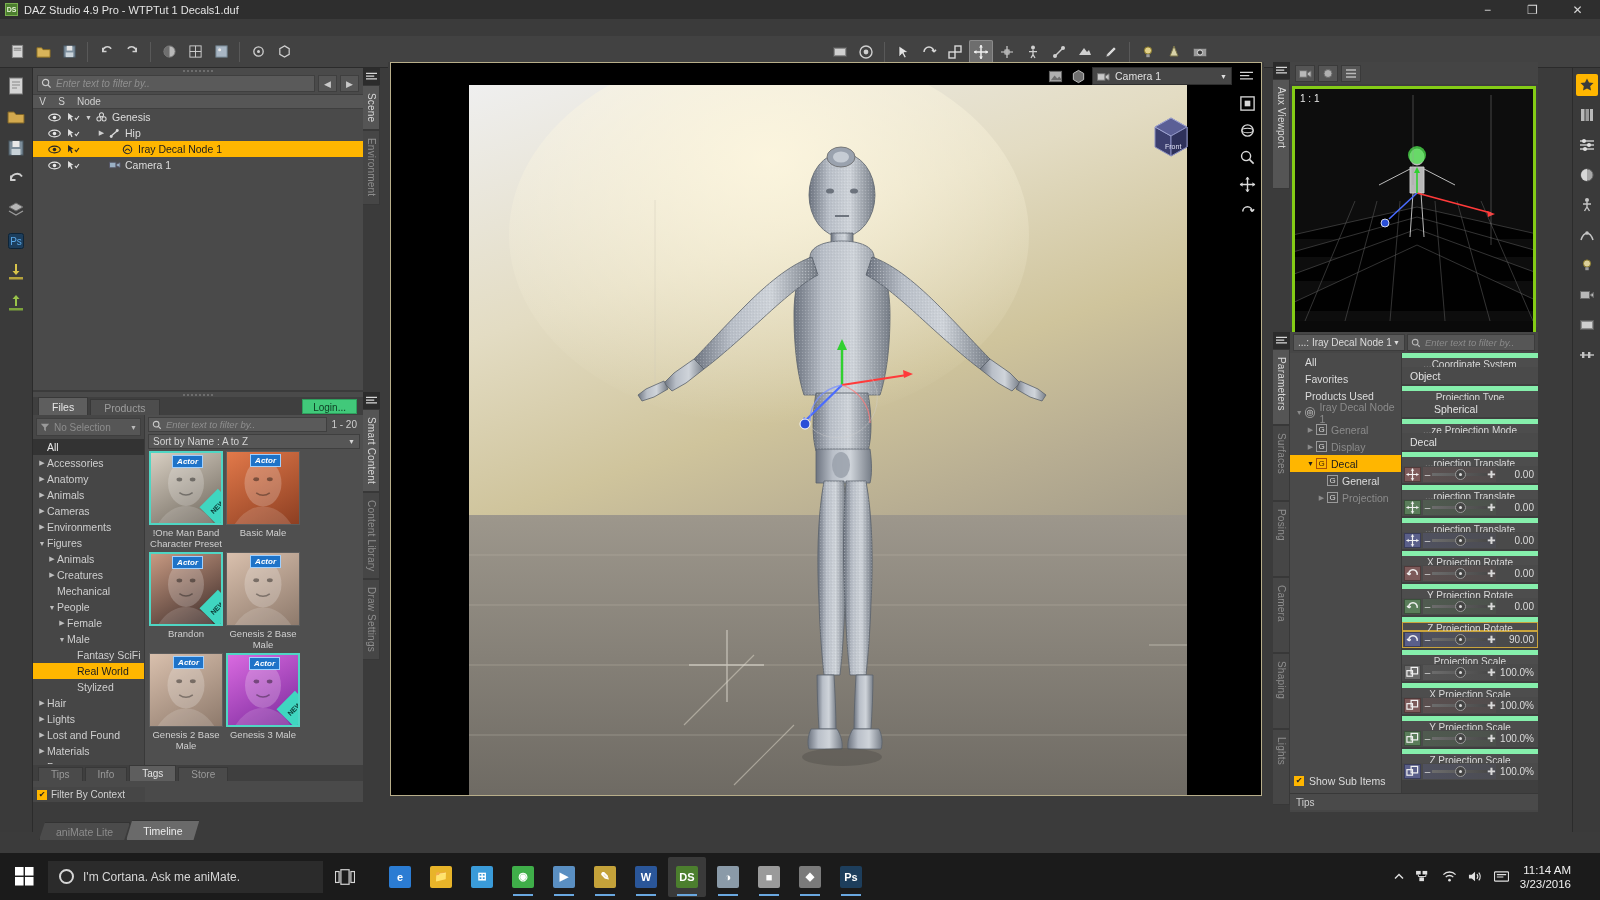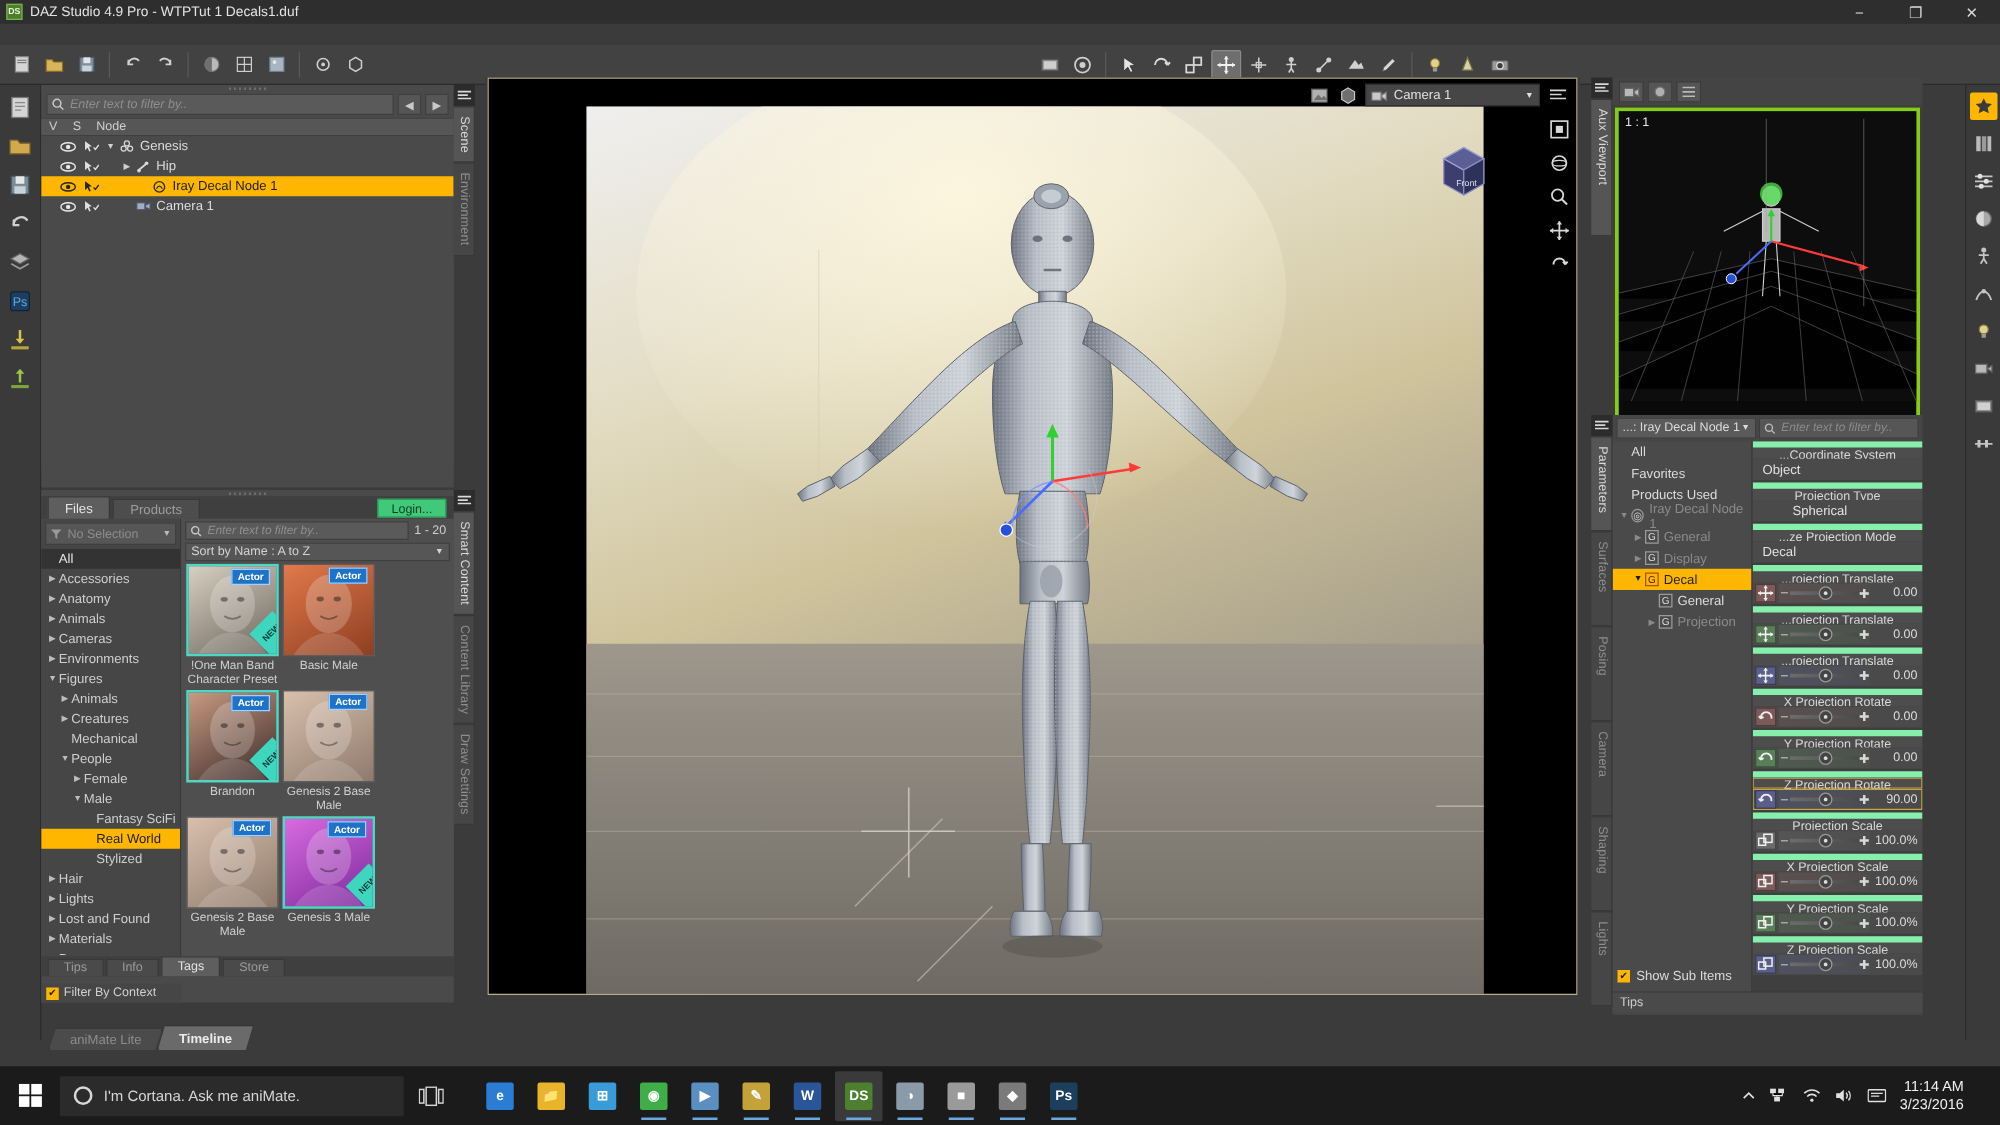--- a/index.html
+++ b/index.html
@@ -136,22 +136,22 @@
   .crange { font-size:10px; color:#cfcfcf; padding-right:3px; }
   .csort { height:15px; margin:0 3px 2px 3px; background:#565656; border:1px solid #3f3f3f;
     display:flex; align-items:center; padding:0 4px; font-size:10px; color:#d4d4d4; }
   .csort .caret { margin-left:auto; font-size:7px; }
   .thumbgrid { display:flex; flex-wrap:wrap; gap:3px; padding:0 4px;
     height:300px; overflow:hidden; align-content:flex-start; }
   .thumb { width:74px; }
   .thumb-img { width:74px; height:74px; position:relative; overflow:hidden;
     border:1px solid #5d5d5d; }
   .thumb-img.hl { border:2px solid #4fd6c4; }
-  .badge-actor { position:absolute; top:2px; right:5px; background:#1e73c8;
-    color:#fff; font-size:8px; font-weight:bold;
+  .badge-actor { position:absolute; top:2px; right:18px; background:#1e73c8;
+    color:#fff; font-size:8px; font-style:italic; font-weight:bold;
     padding:0 4px; line-height:11px; border:1px solid #9fd0ff; }
   .badge-new { position:absolute; right:0; bottom:0; width:26px; height:26px;
     background:#3fd6c0; transform:rotate(-45deg) translate(9px,5px);
     color:#0c3b36; font-size:7px; font-weight:bold; text-align:center;
     line-height:26px; }
   .thumb-lbl { font-size:9.5px; color:#d0d0d0; text-align:center;
     line-height:11px; padding-top:2px; }
   .filter-ctx { position:absolute; left:0; bottom:0; width:112px; height:15px;
     display:flex; align-items:center; gap:4px; padding-left:4px;
     background:#464646; font-size:10px; color:#d0d0d0; }
@@ -247,21 +247,21 @@
   .prop.hl .prop-lbl, .prop.hl .prop-row { box-shadow:inset 0 0 0 1px #caa43c; }
   .pp-tips { height:17px; background:#4a4a4a; border-top:1px solid #383838;
     display:flex; align-items:center; padding-left:6px; font-size:10px; color:#cfcfcf; }
 
   
   .bottom-tabs { position:absolute; left:33px; top:818px; width:330px; height:22px;
     display:flex; align-items:flex-end; padding-left:6px; }
   .btab { height:18px; line-height:18px; padding:0 16px; font-size:10.5px;
     color:#8d8d8d; background:#4b4b4b; border:1px solid #333; border-bottom:none;
     clip-path: polygon(6px 0, 100% 0, calc(100% - 6px) 100%, 0 100%); margin-right:-4px; }
-  .btab.active { background:#6a6a6a; color:#ececec; height:20px; line-height:20px;font-weight:bold; }
+  .btab.active { background:#6a6a6a; color:#ececec; height:20px; line-height:20px; }
 
   
   .right-rail { position:absolute; top:68px; right:0; width:28px; height:764px;
     background:#3a3a3a; border-left:1px solid #2b2b2b;
     display:flex; flex-direction:column; align-items:center; padding-top:6px; }
   .rr-btn { width:22px; height:22px; margin-bottom:8px; display:flex;
     align-items:center; justify-content:center; color:#c2c2c2; }
   .rr-btn.active { background:#ffb600; color:#222; border-radius:2px; }
 
   

